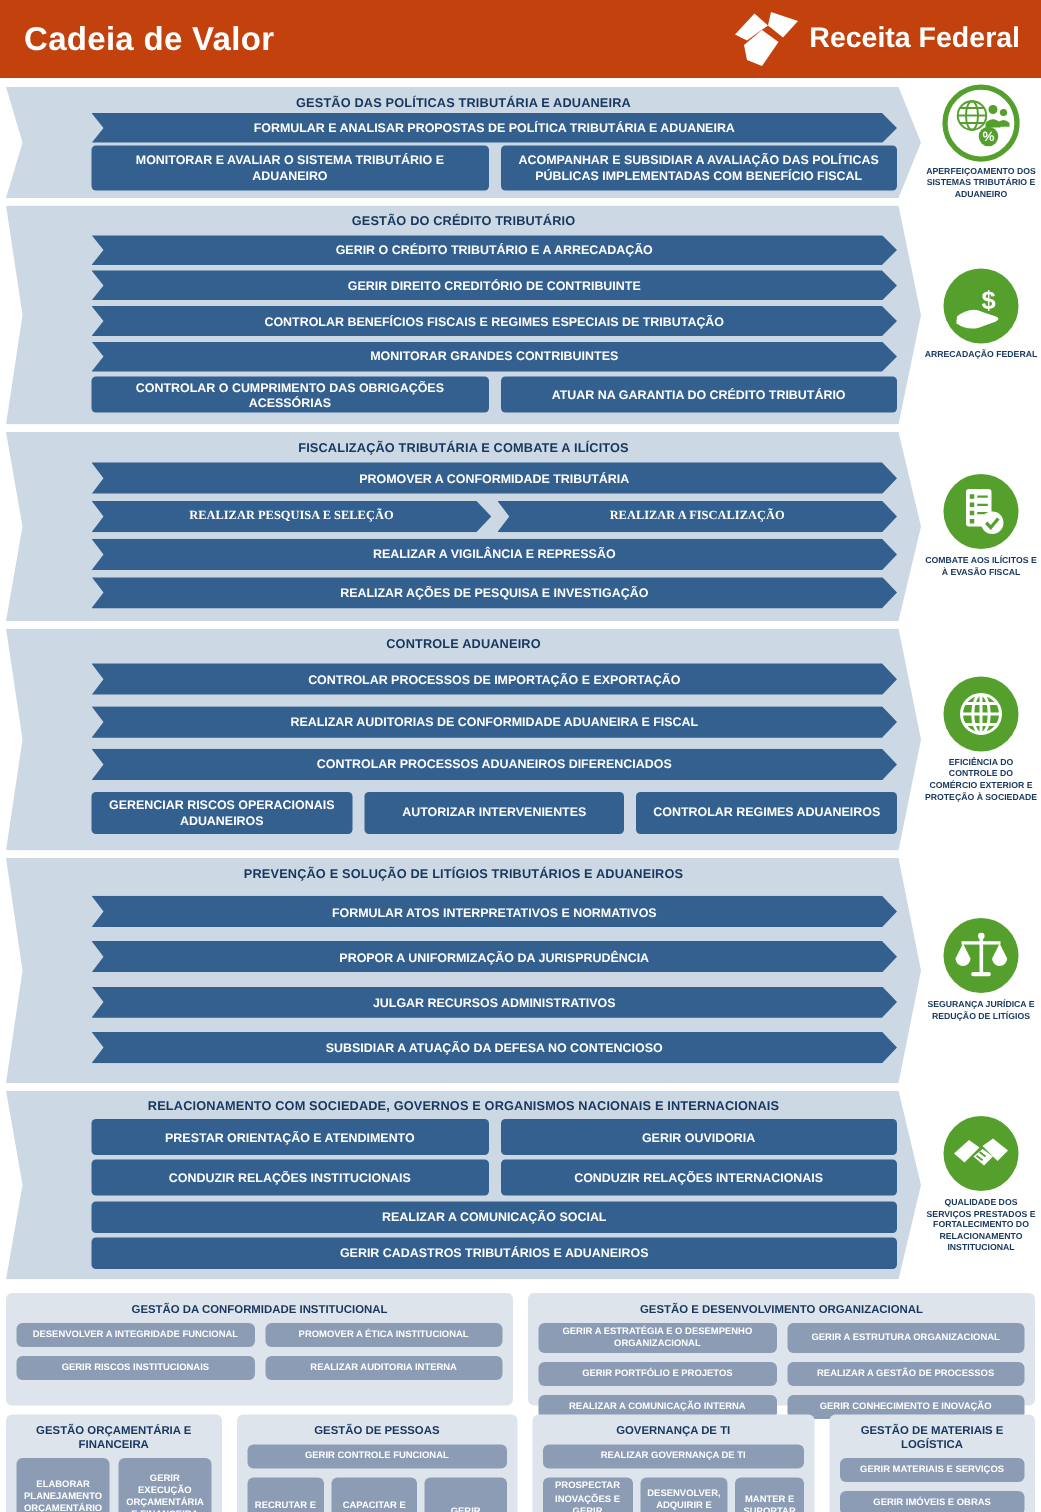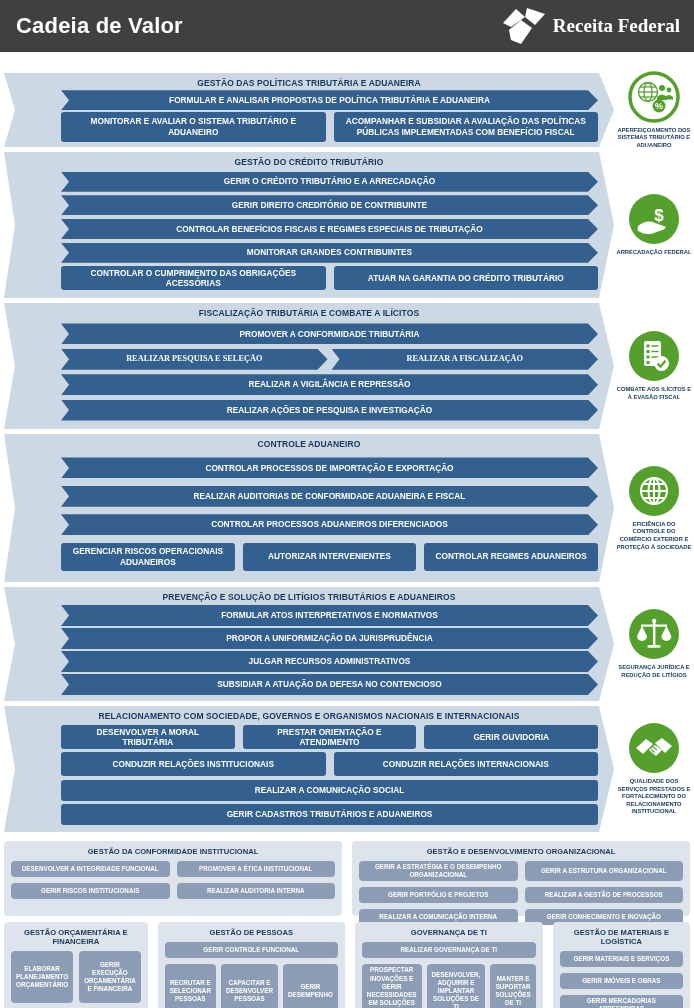--- a/index.html
+++ b/index.html
@@ -1,46 +1,46 @@
 <!DOCTYPE html>
 <html><head>
 <meta charset="utf-8">
 <style>
   * { box-sizing: border-box; margin: 0; padding: 0; }
   html,body { width: 694px; background: #fff; font-family: "Liberation Sans", sans-serif; }
   body { height: 1008px; overflow: hidden; }
 
   
-  .header { height: 52px; background: #404040; display: flex; align-items: center;
+  .header { height: 52px; background: #c2410c; display: flex; align-items: center;
             justify-content: space-between; padding: 0 14px 0 16px; }
   .header .title { color: #fff; font-size: 22px; font-weight: bold; letter-spacing: .2px; }
   .logo { display: flex; align-items: center; gap: 7px; }
-  .logo .brand { color: #fff; font-size: 19px; font-weight: bold; font-family: Liberation Serif, serif; }
+  .logo .brand { color: #fff; font-size: 19px; font-weight: bold; }
 
   
-  .main { padding: 21px 0 0 4px; }
+  .main { padding: 6px 0 0 4px; }
   .band { display: flex; margin-bottom: 5px; }
   .section { flex: 0 0 610px; width: 610px; background: #CCD9E4; display: flex; flex-direction: column;
              clip-path: polygon(0 0, calc(100% - 15px) 0, 100% 50%, calc(100% - 15px) 100%, 0 100%, 11px 50%);
              padding: 3px 0 4px; }
   .sec-title { text-align: center; font-size: 8.5px; font-weight: bold; color: #17375E;
                margin: 2px 0 1px; letter-spacing: .1px; }
   .sec-body { flex: 1; display: flex; flex-direction: column; justify-content: space-evenly;
               padding: 0 16px 0 57px; }
   .row { display: flex; gap: 8px; }
   .row.pair { gap: 4px; font-family: Liberation Serif, serif; }
   .bar { flex: 1; background: #33608E; color: #fff; font-weight: bold; font-size: 8.3px;
          display: flex; align-items: center; justify-content: center; text-align: center;
          line-height: 1.25; padding: 1px 10px; }
   .bar.arrow { clip-path: polygon(0 0, calc(100% - 10px) 0, 100% 50%, calc(100% - 10px) 100%, 0 100%, 8px 50%); }
   .bar.box { border-radius: 3px; }
   .h20 { height: 20px; } .h21 { height: 21px; } .h24 { height: 24px; }
   .h28 { height: 28px; } .h30 { height: 30px; }
   .b1 { height: 74px; } .b2 { height: 146px; } .b3 { height: 126px; }
-  .b4 { height: 148px; } .b5 { height: 114px; } .b6 { height: 126px; }
+  .b4 { height: 148px; } .b5 { height: 150px; } .b6 { height: 126px; }
 
   
   .icon-cell { flex: 1; display: flex; flex-direction: column; align-items: center;
                justify-content: center; gap: 4px; padding: 0 2px; }
   .icon-label { font-size: 5.8px; font-weight: bold; color: #17375E; text-align: center;
                 text-transform: uppercase; line-height: 1.3; max-width: 78px; }
 
   
   .support { padding: 4px 4px 0; }
   .sup-row { display: flex; gap: 10px; margin-bottom: 6px; }
@@ -266,21 +266,20 @@
       </span>
       <div class="icon-label">SEGURANÇA JURÍDICA E REDUÇÃO DE LITÍGIOS</div>
     </div>
   </div>
 
   <div class="band b6">
     <div class="section">
       <div class="sec-title">RELACIONAMENTO COM SOCIEDADE, GOVERNOS E ORGANISMOS NACIONAIS E INTERNACIONAIS</div>
       <div class="sec-body">
         <div class="row">
-          <div class="bar box h24">DESENVOLVER A MORAL TRIBUTÁRIA</div>
           <div class="bar box h24">PRESTAR ORIENTAÇÃO E ATENDIMENTO</div>
           <div class="bar box h24">GERIR OUVIDORIA</div>
         </div>
         <div class="row">
           <div class="bar box h24">CONDUZIR RELAÇÕES INSTITUCIONAIS</div>
           <div class="bar box h24">CONDUZIR RELAÇÕES INTERNACIONAIS</div>
         </div>
         <div class="row">
             <div class="bar box h21">REALIZAR A COMUNICAÇÃO SOCIAL</div>
           </div>

